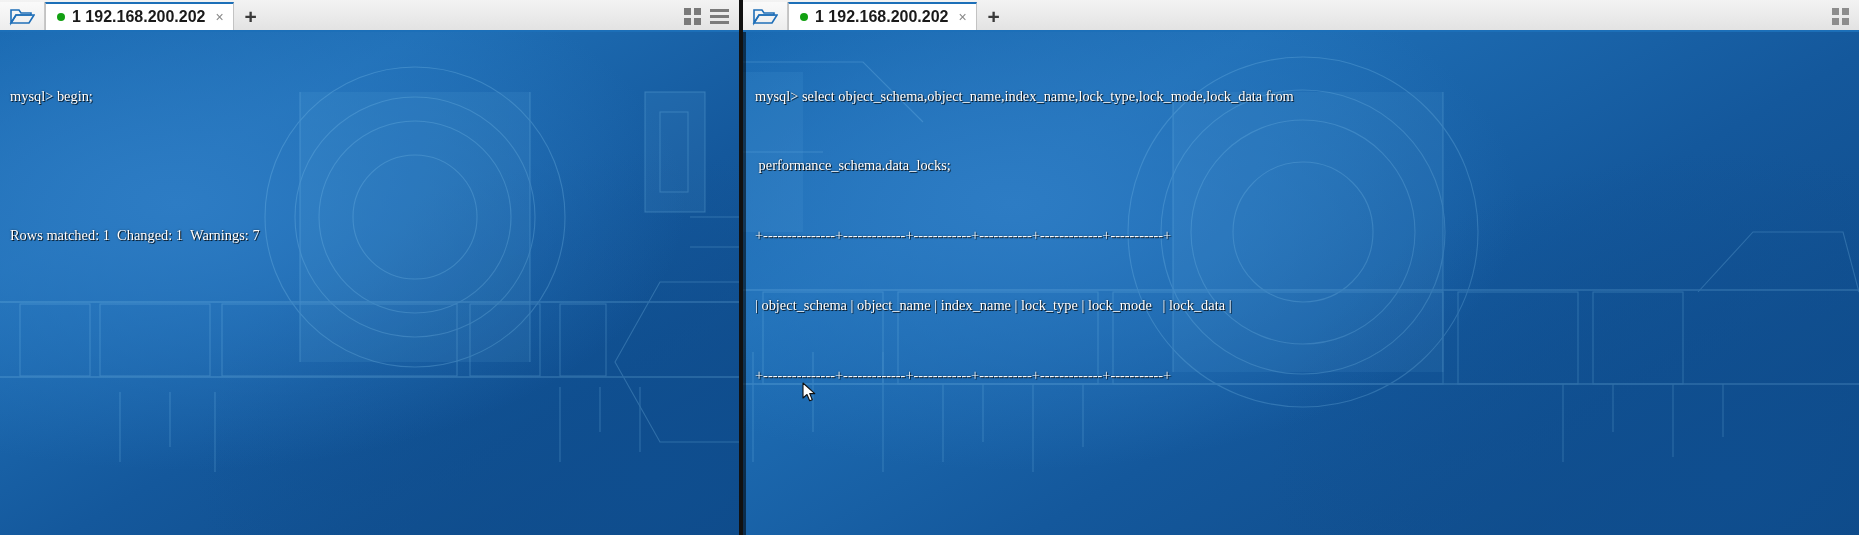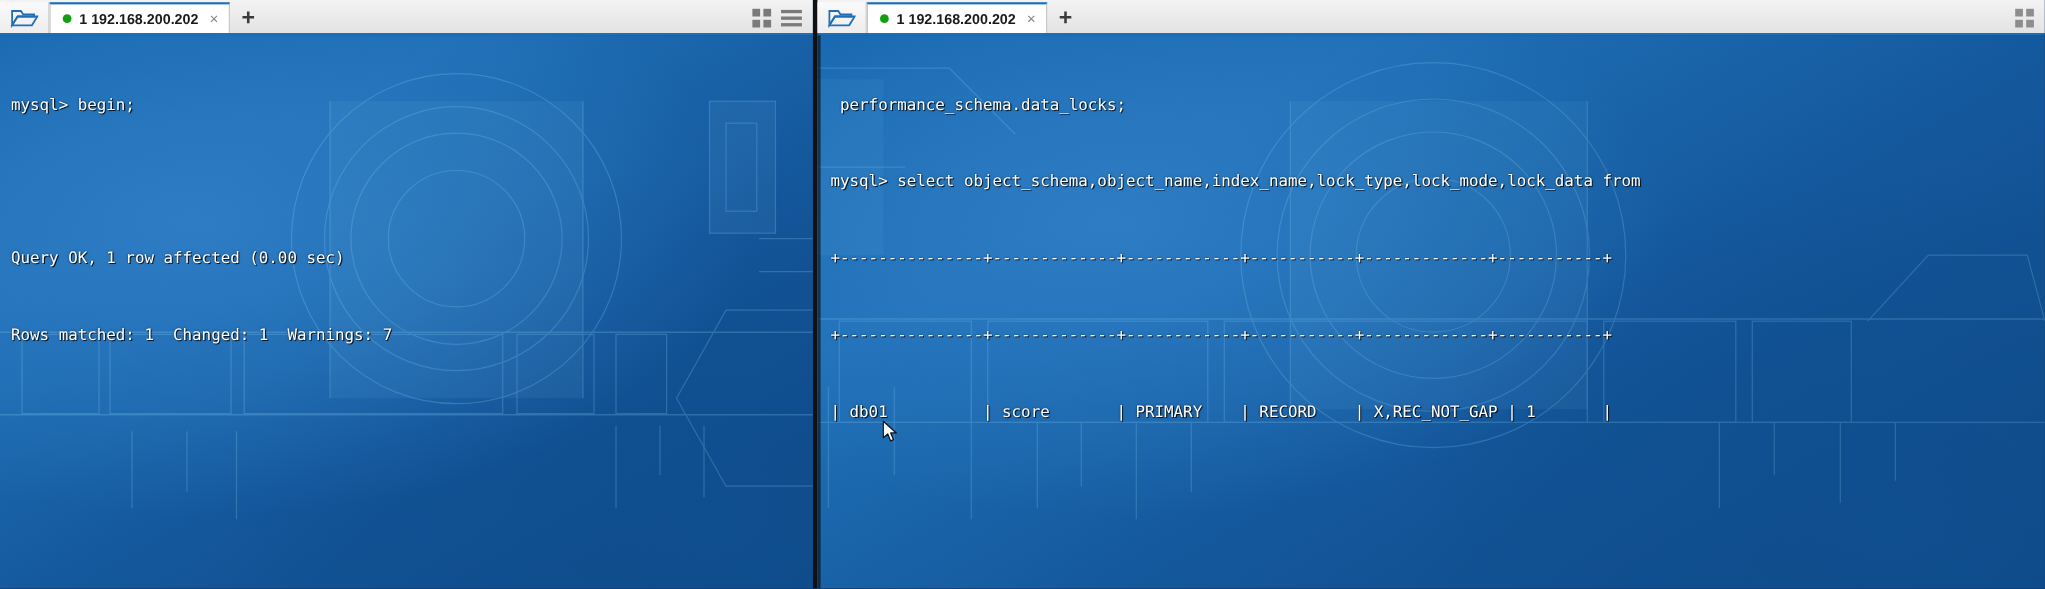--- a/index.html
+++ b/index.html
@@ -34,21 +34,21 @@
     height:28px;min-width:150px;
     background:#ffffff;
     border-top:2px solid #1c6fb8;
     border-left:1px solid #c3c3c3;border-right:1px solid #c3c3c3;
     display:flex;align-items:center;gap:7px;
     padding:0 9px 0 11px;
     box-sizing:border-box;
   }
   .tab .dot{width:8px;height:8px;border-radius:50%;background:#12a012;flex:0 0 auto;}
   .tab .tab-label{
-    font-size:13px;font-weight:bold;color:#1a1a1a;white-space:nowrap;
+    font-size:16px;font-weight:bold;color:#1a1a1a;white-space:nowrap;
     font-family:"Liberation Sans",sans-serif;
   }
   .tab .tab-close{font-size:14px;color:#888;margin-left:3px;line-height:1;}
   .newtab{
     width:34px;height:28px;display:flex;align-items:center;justify-content:center;
     font-size:21px;color:#3a3a3a;font-weight:bold;line-height:1;
   }
   .tabbar-spacer{flex:1 1 auto;height:28px;}
   .tb-icons{display:flex;align-items:center;gap:9px;height:28px;padding:0 10px 0 0;}
   .grid-icon{width:17px;height:17px;display:grid;grid-template-columns:7px 7px;grid-template-rows:7px 7px;gap:3px;}
@@ -72,21 +72,21 @@
     padding:6px 0 0 10px;
     font-family:"DejaVu Sans Mono","Liberation Mono",monospace;
     font-size:14.4px;
     line-height:23.3px;
     color:#ffffff;
     white-space:pre;
     text-shadow:1px 1px 0 rgba(0,0,0,.75),0 0 2px rgba(0,0,0,.6);
     letter-spacing:0px;
   }
   .term-right .term-content{padding-left:12px;}
-  .line{height:23.3px;}
+  .line{height:23.3px;font-family:Liberation Serif, serif;}
   .blank{height:23.3px;}
   .scrollline{
     position:absolute;left:0;top:0;width:3px;height:505px;background:rgba(0,0,0,.55);
   }
   
   .pointer{position:absolute;pointer-events:none;}
 </style>
 </head>
 <body>
 
@@ -146,21 +146,20 @@
           <path d="M690 185 L739 185 M690 215 L739 215"></path>
         </g>
         <g fill="#7ec6ef" opacity="0.16">
           <rect x="300" y="60" width="230" height="270"></rect>
           <rect x="645" y="60" width="60" height="120"></rect>
         </g>
       </svg>
       <div class="term-content">
         <div class="line">mysql&gt; begin;</div>
         <div class="blank"></div>
-        <div class="line">Query OK, 1 row affected (0.00 sec)</div>
         <div class="line">Rows matched: 1  Changed: 1  Warnings: 7</div>
         <div class="blank"></div>
         
       </div>
     </div>
   </div>
 
   <div class="pane-divider"></div>
 
   <div class="pane pane-right term-right">
@@ -210,25 +209,25 @@
           <path d="M0 30 L120 30 L180 90 M0 120 L80 120"></path>
           <path d="M430 60 L430 340 M700 60 L700 340"></path>
         </g>
         <g fill="#7ec6ef" opacity="0.14">
           <rect x="430" y="60" width="270" height="280"></rect>
           <path d="M0 40 L60 40 L60 200 L0 200 Z"></path>
         </g>
       </svg>
       <div class="scrollline"></div>
       <div class="term-content">
+        <div class="line">mysql&gt; select object_schema,object_name,index_name,lock_type,lock_mode,lock_data from</div>
         <div class="line"> performance_schema.data_locks;</div>
-        <div class="line">mysql&gt; select object_schema,object_name,index_name,lock_type,lock_mode,lock_data from</div>
         <div class="line">+---------------+-------------+------------+-----------+-------------+-----------+</div>
+        <div class="line">| object_schema | object_name | index_name | lock_type | lock_mode   | lock_data |</div>
         <div class="line">+---------------+-------------+------------+-----------+-------------+-----------+</div>
-        <div class="line">| db01          | score       | PRIMARY    | RECORD    | X,REC_NOT_GAP | 1       |</div>
         
         
         
         
         
         
       </div>
     </div>
   </div>
 

